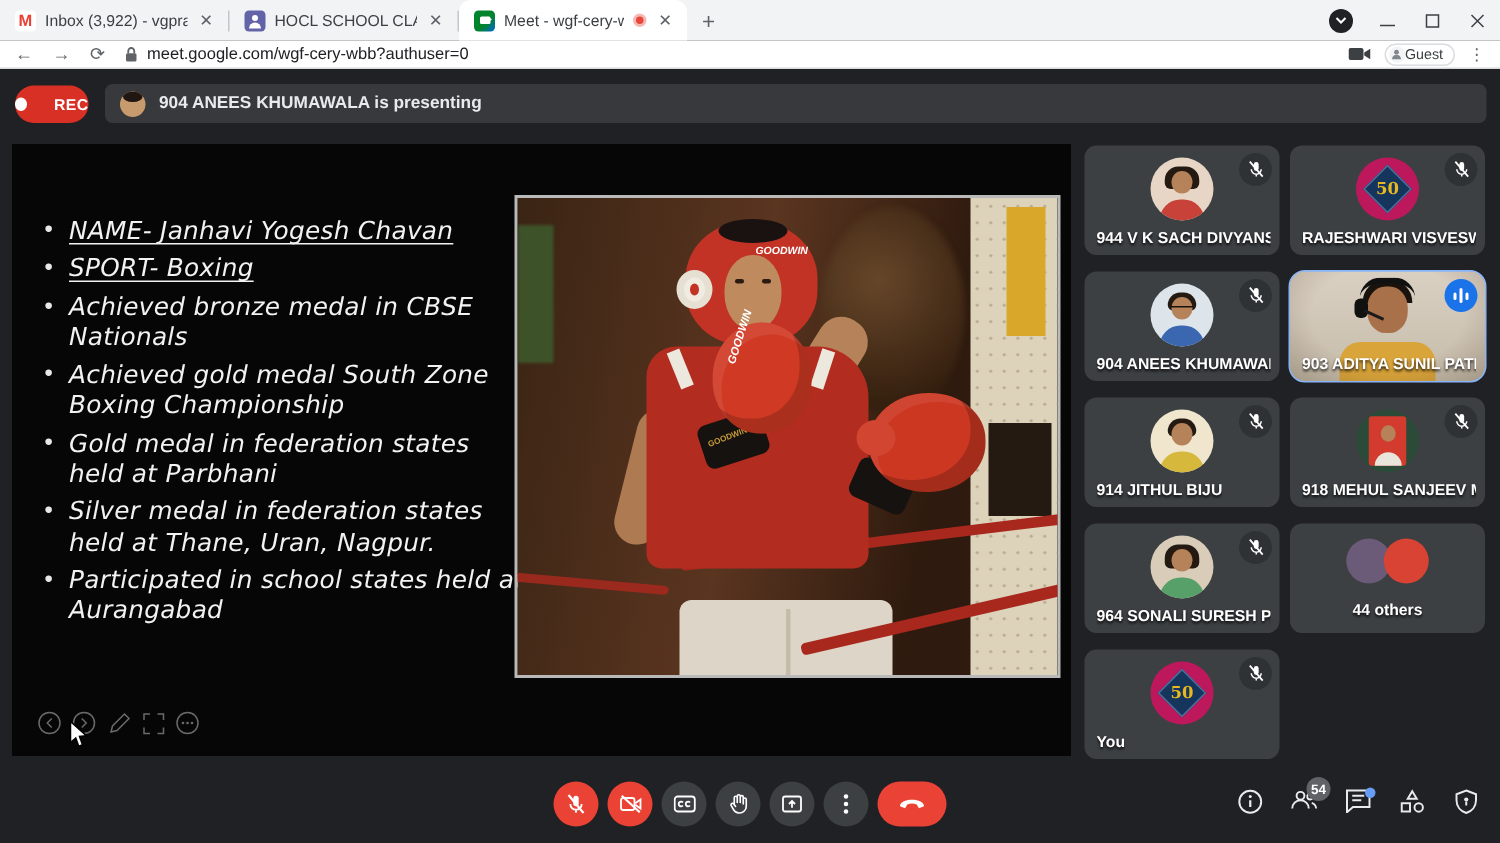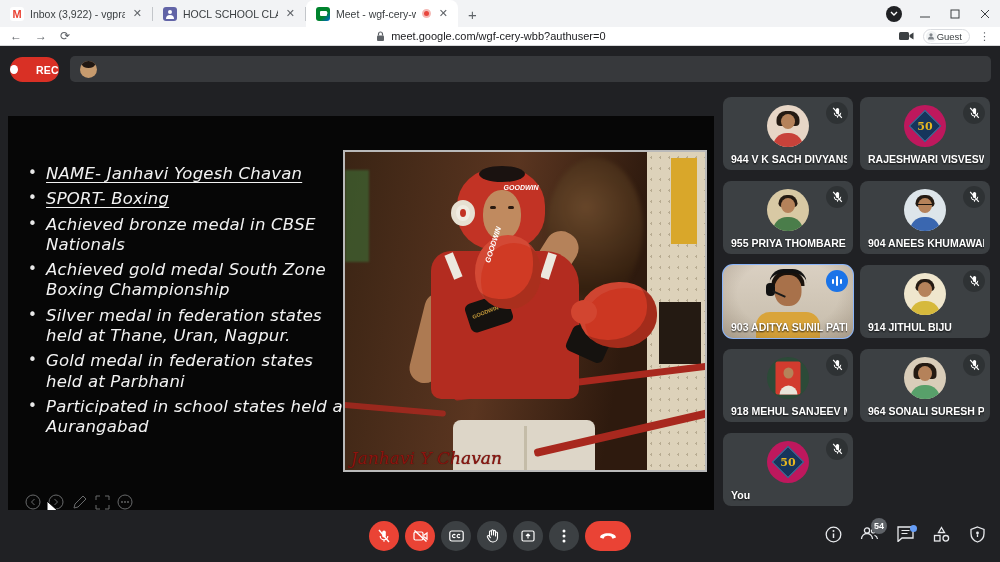--- a/index.html
+++ b/index.html
@@ -23,41 +23,41 @@
   .fav-meet .cam{width:7px;height:5px;background:#fff;border-radius:1px;position:relative;}
   .fav-meet .cam:after{content:"";position:absolute;right:-3px;top:0;border:2.5px solid transparent;border-left:3px solid #fff;}
   .rec-dot-tab{width:9px;height:9px;border-radius:50%;background:#e8453c;border:2px solid #f4b9b5;flex:none;}
   .newtab{font-size:15px;color:#5f6368;padding:0 10px 4px;}
   .wincontrols{position:absolute;right:0;top:0;height:27px;display:flex;align-items:center;gap:0;}
   .winbtn{width:30px;height:27px;display:flex;align-items:center;justify-content:center;color:#3c4043;}
   .media-circle{width:16px;height:16px;border-radius:50%;background:#202124;display:flex;align-items:center;justify-content:center;margin-right:8px;}
 
   .toolbar{position:absolute;top:27px;left:0;right:0;height:19px;background:#fff;border-bottom:1px solid #d7d8da;display:flex;align-items:center;padding:0 10px;}
   .navic{color:#5f6368;font-size:12px;margin-right:13px;line-height:1;}
-  .omnibox{display:flex;align-items:center;gap:6px;flex:1;justify-content:center;}
+  .omnibox{display:flex;align-items:center;gap:6px;flex:1;}
   .url{font-size:11px;color:#202124;}
   .tb-right{display:flex;align-items:center;gap:9px;}
   .guest-pill{display:flex;align-items:center;gap:0;border:1px solid #dadce0;border-radius:9px;height:15px;padding:0 7px 0 2px;}
   .guest-pill .gav{width:11px;height:11px;border-radius:50%;background:#f1f3f4;display:flex;align-items:center;justify-content:center;}
   .guest-label{font-size:9.5px;color:#3c4043;}
   .kebab{color:#5f6368;font-size:11px;letter-spacing:0;}
 
   
   .rec-badge{position:absolute;left:10px;top:57px;width:49px;height:25px;border-radius:13px;
     background:var(--rec_red,#d93025);display:flex;align-items:center;justify-content:center;gap:18px;}
   .rec-dot{width:9px;height:9px;border-radius:50%;background:#fff;}
   .rec-label{color:#fff;font-size:10.5px;font-weight:bold;letter-spacing:.3px;}
   .presenting-pill{position:absolute;left:70px;top:56px;width:921px;height:26px;border-radius:5px;
     background:#37393c;display:flex;align-items:center;gap:9px;padding:0 10px;}
   .pp-av{width:17px;height:17px;border-radius:50%;background:#c79b6e;position:relative;overflow:hidden;flex:none;}
   .pp-av:before{content:"";position:absolute;top:0;left:2px;right:2px;height:7px;border-radius:0 0 50% 50%;background:#201712;}
   .pp-text{color:#e8eaed;font-size:11.5px;font-weight:bold;}
 
   
-  .slide{position:absolute;left:8px;top:96px;width:706px;height:408px;background:#060606;margin-top:20px;}
+  .slide{position:absolute;left:8px;top:96px;width:706px;height:408px;background:#060606;}
   .bullets{position:absolute;left:20px;top:48px;width:322px;list-style:none;
     font-family:"DejaVu Sans",sans-serif;font-style:italic;color:#f2f2f2;font-size:16.5px;line-height:1.23;}
   .bullet{padding-left:18px;position:relative;margin-bottom:5px;letter-spacing:.2px;}
   .bullet:before{content:"\2022";position:absolute;left:0;top:0;font-size:15px;color:#e8e8e8;}
   .bt.u{text-decoration:underline;text-underline-offset:3px;}
 
   .slide-controls{position:absolute;left:16px;top:377px;display:flex;gap:5px;opacity:.55;}
   .sc-ic{width:18px;height:18px;display:flex;align-items:center;justify-content:center;color:#b9bcbe;}
   .cursor-arrow{position:absolute;left:38px;top:384px;}
 
@@ -251,35 +251,36 @@
       <span class="kebab">⋮</span>
     </div>
   </div>
 
   <div class="rec-badge">
     <span class="rec-dot"></span>
     <span class="rec-label">REC</span>
   </div>
   <div class="presenting-pill">
     <span class="pp-av"></span>
+    <span class="pp-text">904 ANEES KHUMAWALA is presenting</span>
   </div>
 
   <div class="slide">
     <ul class="bullets" id="bullets">
   <li class="bullet"><span class="bt u">NAME- Janhavi Yogesh Chavan</span></li>
 
   <li class="bullet"><span class="bt u">SPORT- Boxing</span></li>
 
   <li class="bullet"><span class="bt">Achieved bronze medal in CBSE Nationals</span></li>
 
   <li class="bullet"><span class="bt">Achieved gold medal South Zone Boxing Championship</span></li>
 
+  <li class="bullet"><span class="bt">Gold medal in federation states held at Parbhani</span></li>
+
   <li class="bullet"><span class="bt">Silver medal in federation states held at Thane, Uran, Nagpur.</span></li>
-
-  <li class="bullet"><span class="bt">Gold medal in federation states held at Parbhani</span></li>
 
   <li class="bullet"><span class="bt">Participated in school states held at Aurangabad</span></li>
 </ul>
 
     <div class="photo">
       <div class="wall-panel"></div>
       <div class="yellow-rect"></div>
       <div class="dark-rect"></div>
       <div class="green-poster"></div>
       <div class="bag"></div>
@@ -306,21 +307,20 @@
       <div class="cuff-front">
         <span class="cuff-brand">GOODWIN</span>
       </div>
       <div class="glove-front">
         <span class="gf-brand">GOODWIN</span>
       </div>
       <div class="cuff-right"></div>
       <div class="glove-right">
         <span class="thumb"></span>
       </div>
-      <div class="watermark">Janhavi Y Chavan</div>
     </div>
 
     <div class="slide-controls">
       <span class="sc-ic">
         <svg width="16" height="16" viewBox="0 0 16 16">
             <circle cx="8" cy="8" r="7" fill="none" stroke="currentColor"></circle>
             <path d="M9.5 5L6.5 8l3 3" fill="none" stroke="currentColor"></path>
           </svg>
         </span>
       <span class="sc-ic">
@@ -384,38 +384,20 @@
     <span class="mic-off">
       <svg width="11" height="12" viewBox="0 0 11 12">
             <rect x="3.9" y="1" width="3.2" height="6" rx="1.6" fill="#fff"></rect>
             <path d="M2.2 5.8a3.3 3.3 0 0 0 6.6 0M5.5 9.1v1.6" stroke="#fff" stroke-width="1" fill="none"></path>
             <path d="M1.2 0.8l8.6 10" stroke="#fff" stroke-width="1.2"></path>
           </svg>
     </span>
 
   </div>
 
-  <div class="tile">
-    <div class="av-wrap">
-          <span class="av av-kid-green">
-            <span class="hair"></span>
-            <span class="head"></span>
-            <span class="body"></span>
-          </span>
-        </div>
-    <span class="tile-name">955 PRIYA THOMBARE</span>
-    <span class="mic-off">
-      <svg width="11" height="12" viewBox="0 0 11 12">
-            <rect x="3.9" y="1" width="3.2" height="6" rx="1.6" fill="#fff"></rect>
-            <path d="M2.2 5.8a3.3 3.3 0 0 0 6.6 0M5.5 9.1v1.6" stroke="#fff" stroke-width="1" fill="none"></path>
-            <path d="M1.2 0.8l8.6 10" stroke="#fff" stroke-width="1.2"></path>
-          </svg>
-    </span>
-
-  </div>
 
   <div class="tile">
     <div class="av-wrap">
           <span class="av av-boy-glasses">
             <span class="hair"></span>
             <span class="head"></span>
             <span class="body"></span>
             <span class="spec"></span>
           </span>
         </div>
@@ -502,20 +484,30 @@
     <span class="mic-off">
       <svg width="11" height="12" viewBox="0 0 11 12">
             <rect x="3.9" y="1" width="3.2" height="6" rx="1.6" fill="#fff"></rect>
             <path d="M2.2 5.8a3.3 3.3 0 0 0 6.6 0M5.5 9.1v1.6" stroke="#fff" stroke-width="1" fill="none"></path>
             <path d="M1.2 0.8l8.6 10" stroke="#fff" stroke-width="1.2"></path>
           </svg>
     </span>
 
   </div>
 
+  <div class="tile centered">
+    <div class="av-wrap">
+          <span class="group-wrap">
+            <span class="mini mini1"><span class="hair"></span><span class="head"></span><span class="body"></span></span>
+            <span class="mini mini2"><span class="hair"></span><span class="head"></span><span class="body"></span></span>
+          </span>
+        </div>
+    <span class="tile-name">44 others</span>
+
+  </div>
 
   <div class="tile">
     <div class="av-wrap">
           <span class="av av-logo50">
             <span class="diamond"></span>
             <span class="logo-num">50</span>
           </span>
         </div>
     <span class="tile-name">You</span>
     <span class="mic-off">

